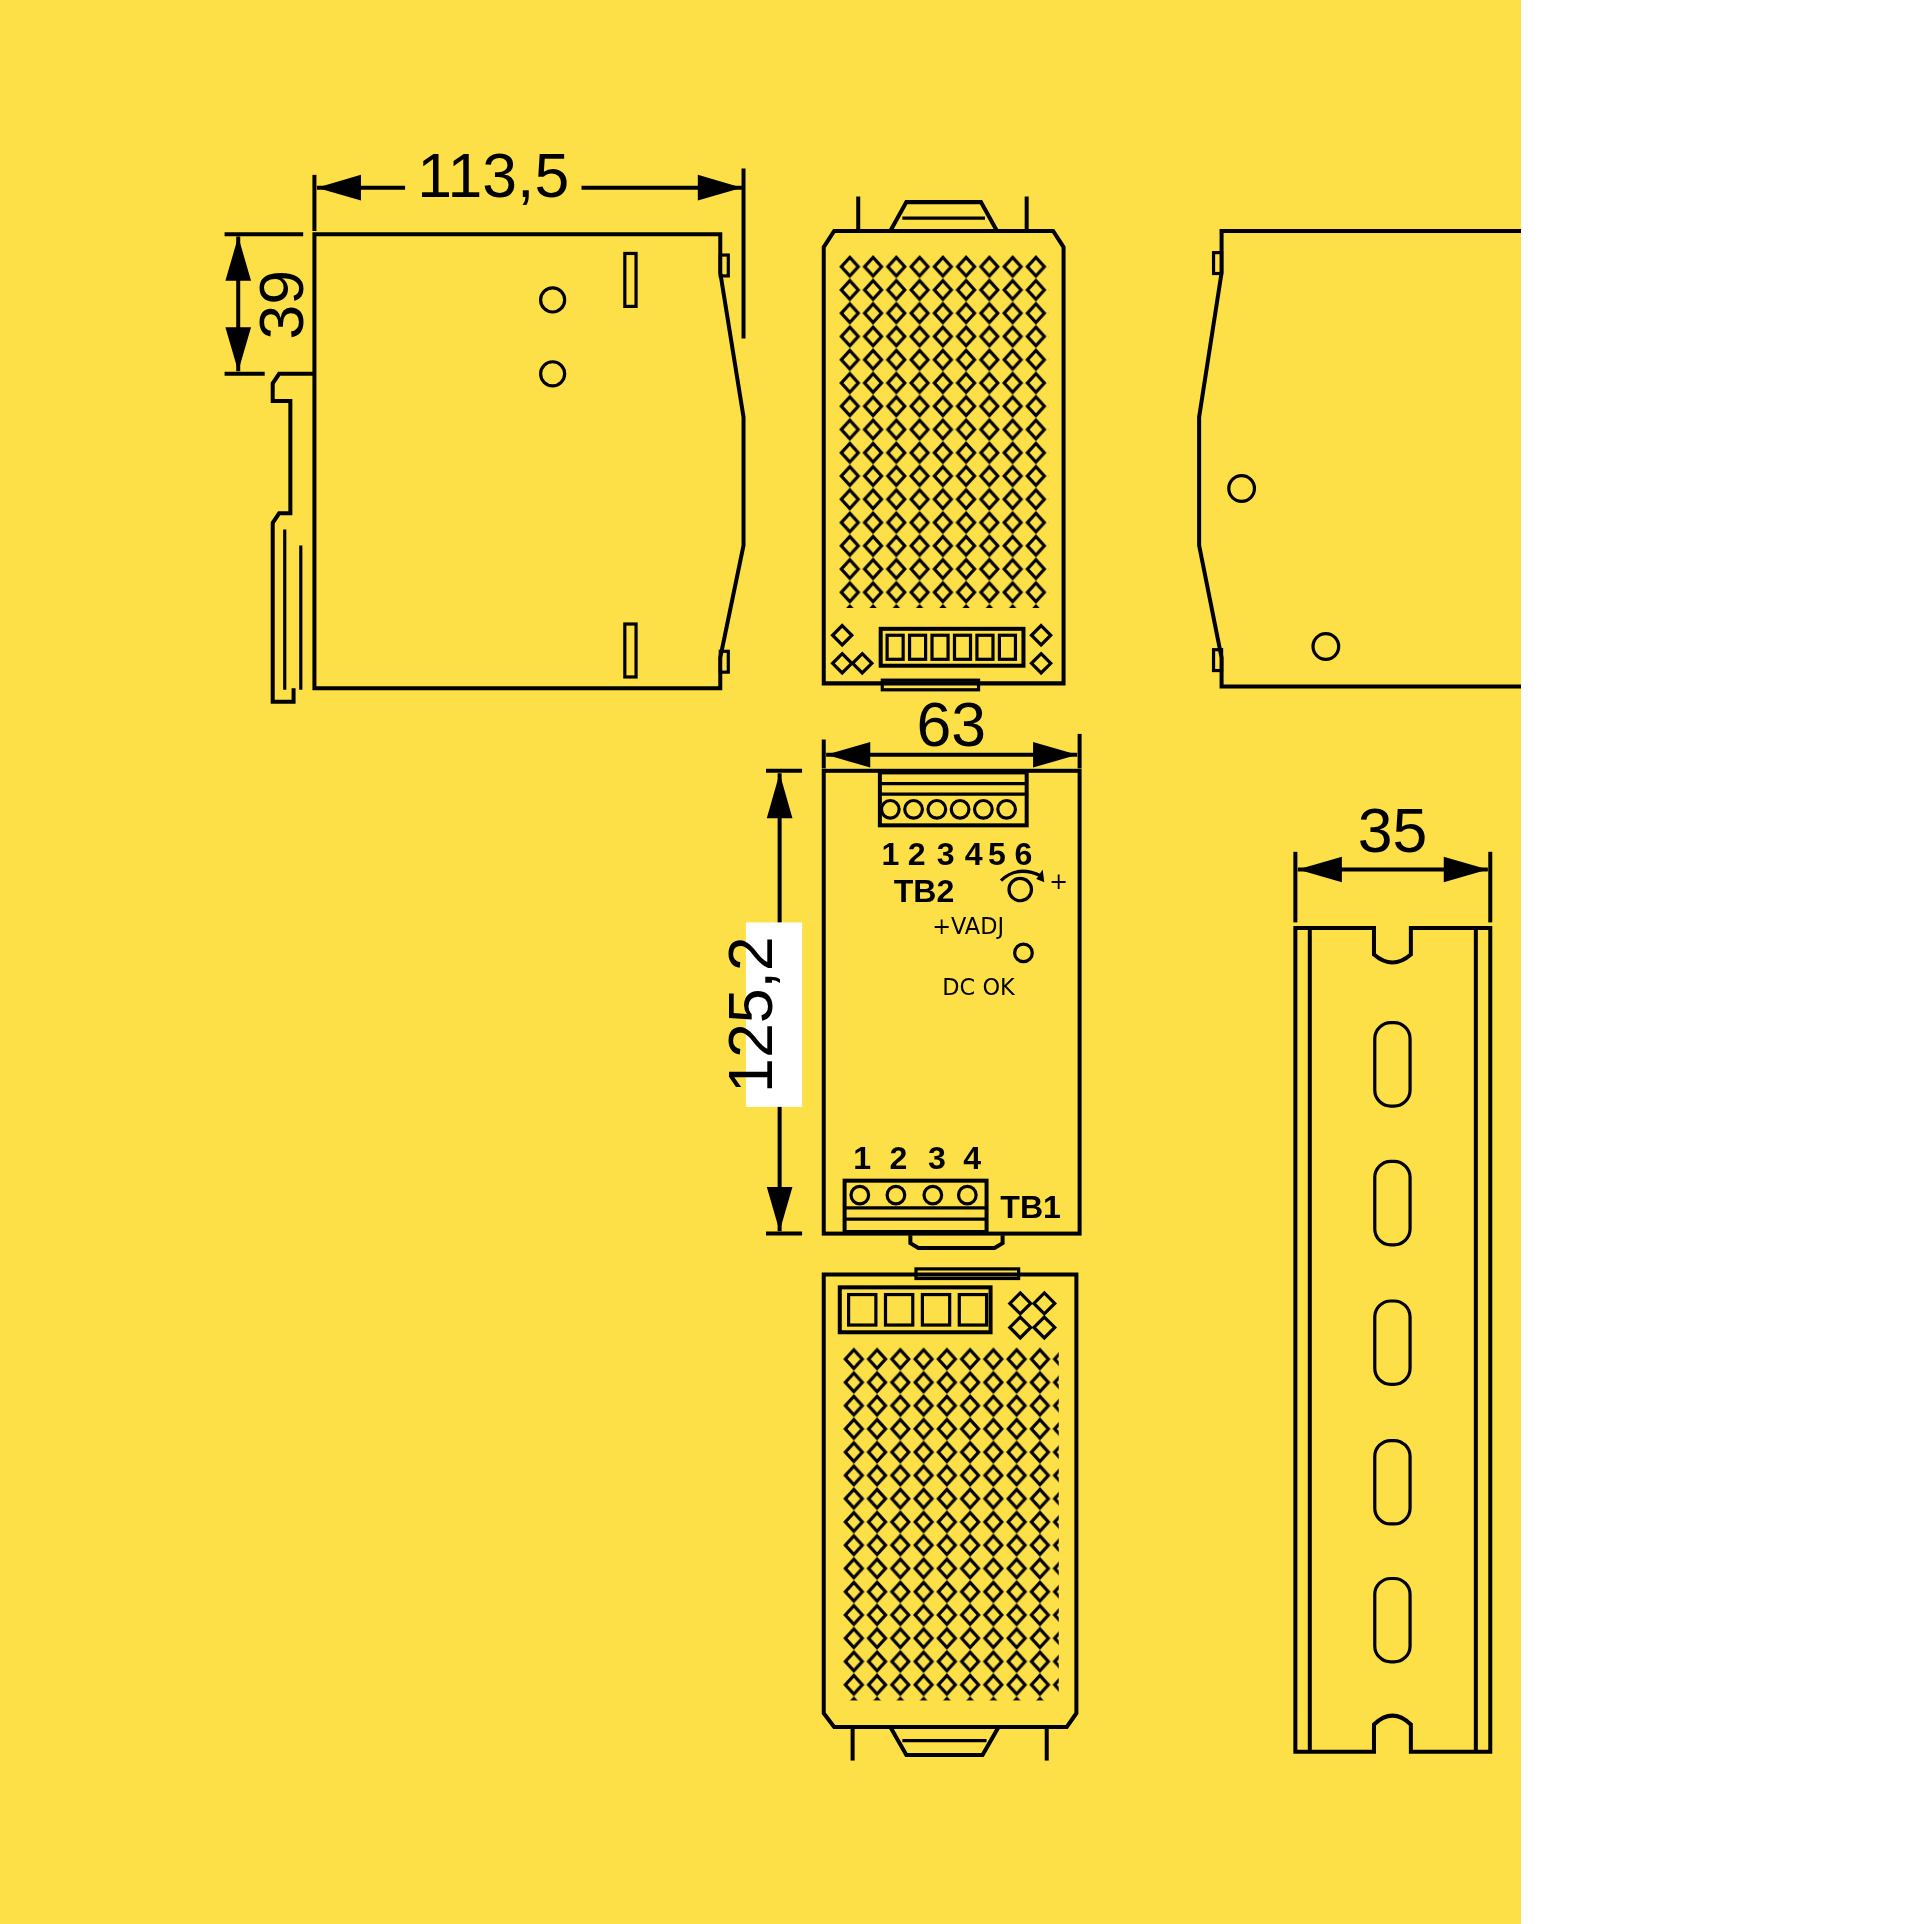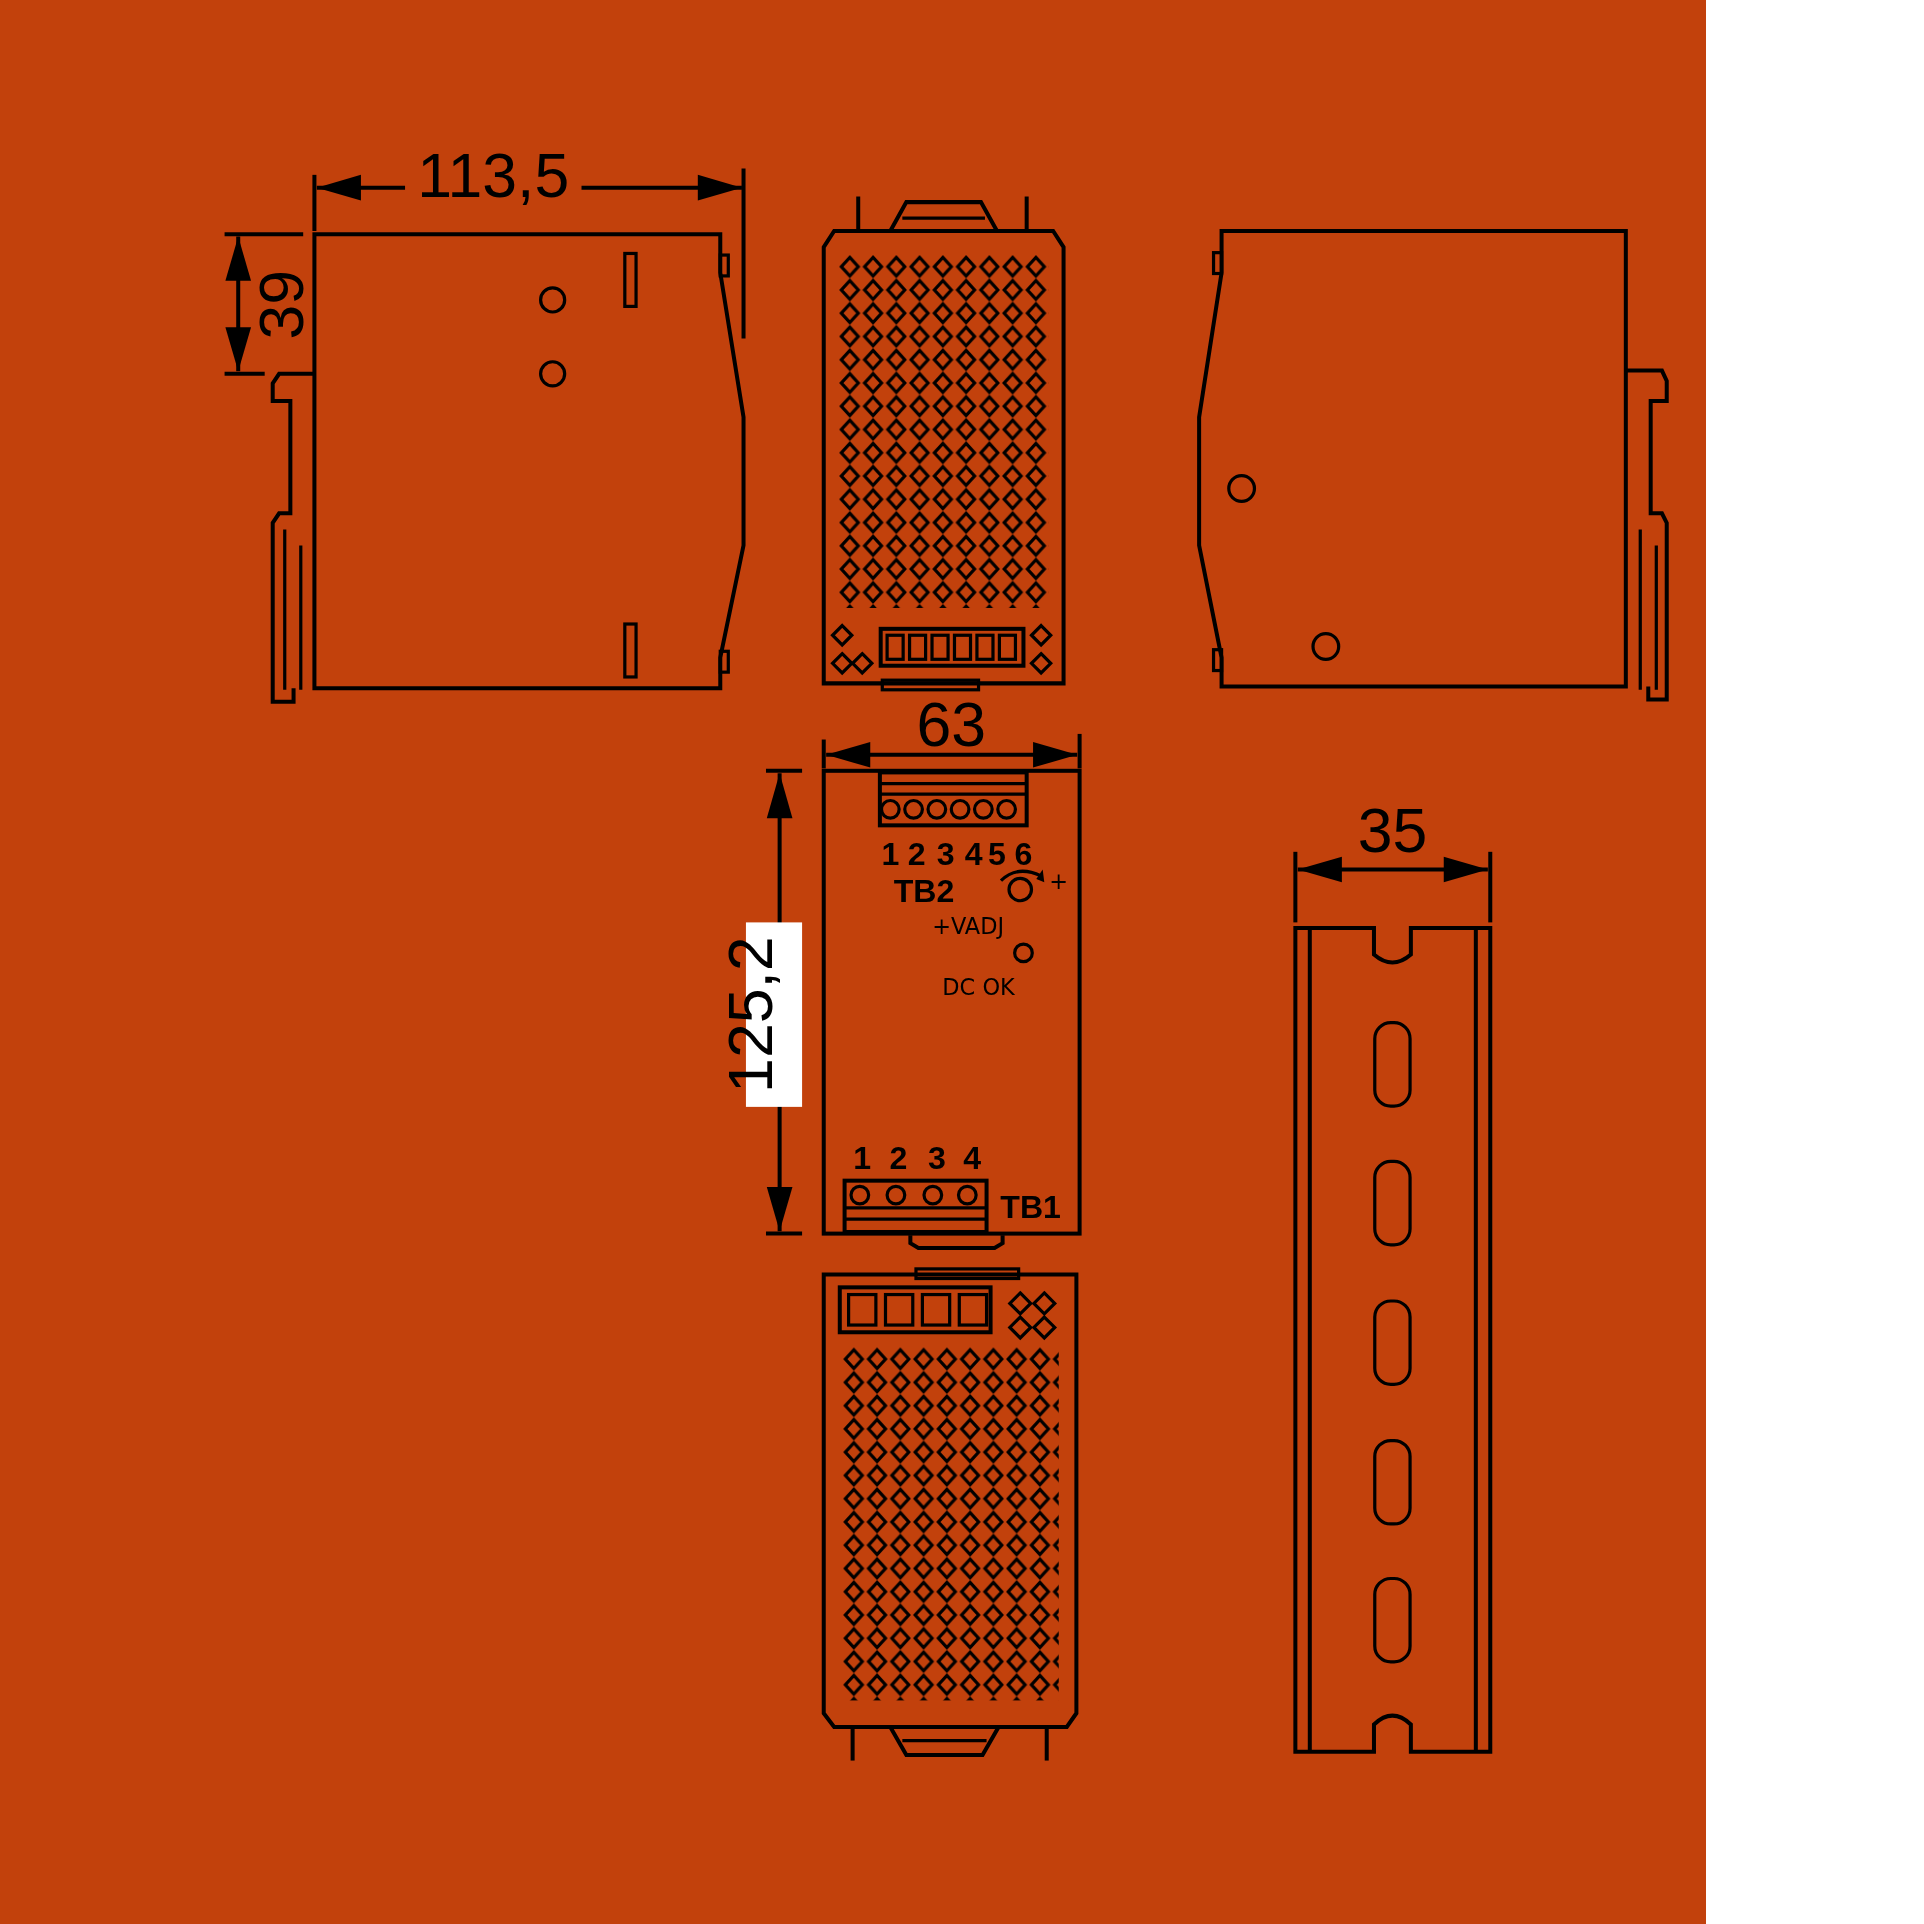--- a/index.html
+++ b/index.html
@@ -1,16 +1,16 @@
 <!DOCTYPE html>
 <html style="font-size:13px"><head>
 <meta charset="utf-8">
 <style>
   html,body{margin:0;padding:0;background:#ffffff;}
-  #canvas{position:relative;width:1706px;height:1925px;background:#c2410c;overflow:hidden;}
+  #canvas{position:relative;width:1521px;height:1925px;background:#fde047;overflow:hidden;}
   svg{position:absolute;left:0;top:0;}
   .ln{stroke:#000;stroke-width:5;fill:none;}
   .thin{stroke:#000;stroke-width:4;fill:none;}
   .fillb{fill:#000;stroke:none;}
   .dimtxt{font-family:"Liberation Sans",sans-serif;font-size:78px;fill:#000;}
   .lbl{font-family:"Liberation Sans",sans-serif;font-weight:bold;font-size:40px;fill:#000;}
   .small{font-family:"DejaVu Sans",sans-serif;font-size:28px;fill:#000;}
 </style>
 </head>
 <body>

